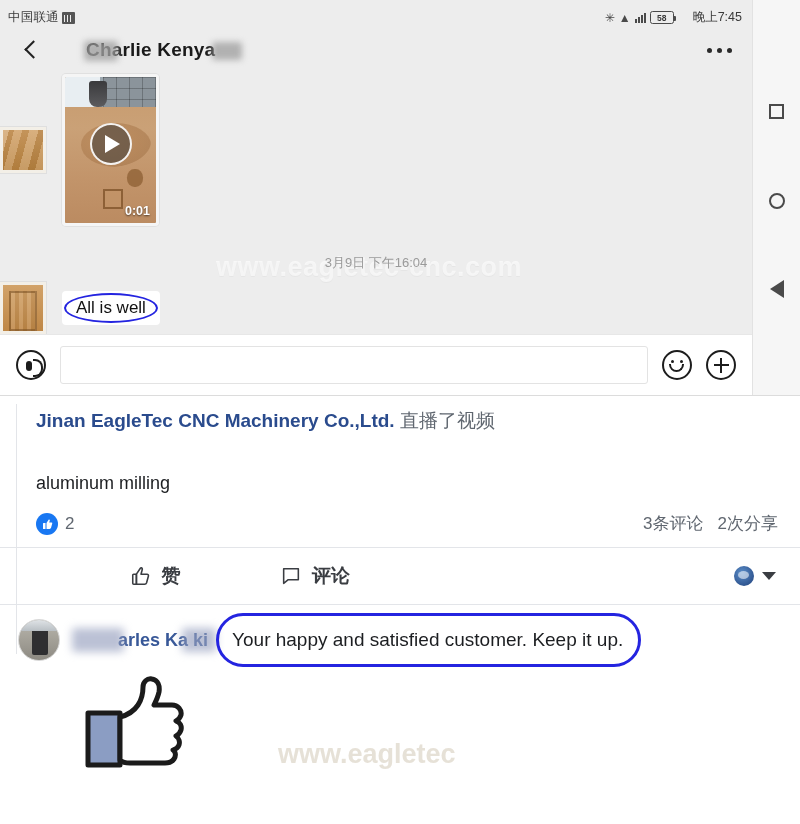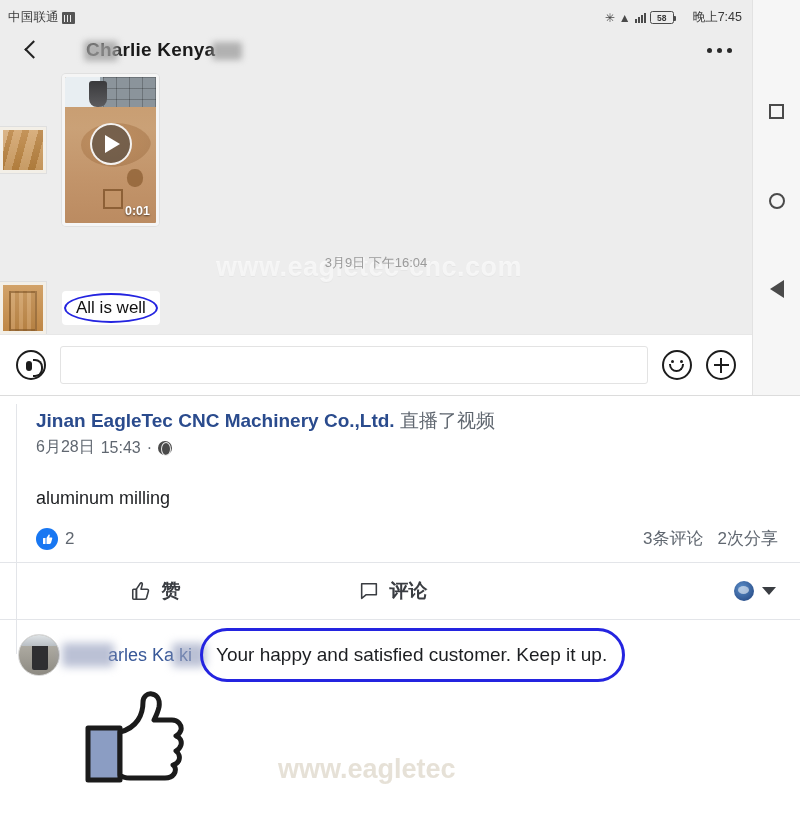--- a/index.html
+++ b/index.html
@@ -243,40 +243,40 @@
   .fb-action { color:#606770; }
   .fb-meta { margin-top: 4px; font-size: 16px; color:#606770; display:flex; align-items:center; gap:6px; }
   .globe-ico {
     display:inline-block; width:14px;height:14px;border-radius:50%;
     background:#4a4a4a; position:relative; flex:0 0 auto;
   }
   .globe-ico::before{
     content:""; position:absolute; left:3px; top:1px; width:8px;height:12px;
     border:1px solid #e9e9e9; border-radius:50%;
   }
-  .fb-text { margin-top: 30px; font-size: 18px; color:#1c1e21; }
+  .fb-text { margin-top: 40px; font-size: 18px; color:#1c1e21; }
 
   .fb-counts {
     display:flex; align-items:center; padding: 18px 22px 12px 36px; font-size: 17px; color:#606770;
   }
   .like-pill {
     width: 22px;height:22px;border-radius:50%;background:#1877f2;
     display:flex;align-items:center;justify-content:center;margin-right:7px; flex:0 0 auto;
   }
   .like-pill svg { display:block; }
   .counts-right { margin-left:auto; display:flex; gap:14px; color:#606770; }
 
   .fb-actions {
     display:flex; align-items:center; height: 56px; padding: 0 18px 0 30px;
   }
   .fb-act {
     display:flex; align-items:center; gap: 10px; font-size: 19px; color:#3a3d42; font-weight:600;
   }
   .fb-act.a1 { width: 250px; justify-content:center; }
-  .fb-act.a2 { width: 225px; justify-content:center; }
+  .fb-act.a2 { width: 225px; }
   .fb-act.a3 { width: 200px; justify-content:center; }
   .fb-act-ico { display:flex; align-items:center; justify-content:center; }
   .fb-avatar-drop { margin-left:auto; display:flex; align-items:center; gap:8px; padding-right: 6px; }
   .fb-mini-avatar {
     width: 20px;height:20px;border-radius:50%;
     background: radial-gradient(circle at 40% 35%, #5b8ec9, #1e3f7a);
     position: relative; flex:0 0 auto;
   }
   .fb-mini-avatar::after{
     content:""; position:absolute; left:4px; top:5px; width:11px;height:8px;border-radius:50%;
@@ -295,22 +295,22 @@
     border:1px solid #d8d8d8;
   }
   .cmt-avatar::before{
     content:""; position:absolute; left:13px; top:9px; width:16px;height:26px;background:#2f2f31;border-radius:2px;
   }
   .cmt-avatar::after{
     content:""; position:absolute; left:0; top:0; width:100%;height:11px;
     background: linear-gradient(#dfe3e6,#b9bfc4);
   }
   .cmt-name {
-    font-size: 18px; font-weight:normal; color:#385898; position: relative;
-    white-space: nowrap; margin-left: 36px;
+    font-size: 18px; font-weight:bold; color:#385898; position: relative;
+    white-space: nowrap; margin-left: 46px;
   }
   .cmt-name .redact { filter: blur(4px); }
   .redact-c { left:-46px; top:-2px; width:52px; height:24px; background: rgba(150,160,190,.65); }
   .redact-d { left:64px; top:-2px; width:34px; height:24px; background: rgba(150,160,190,.65); }
   .cmt-text-wrap { position:relative; margin-left: 2px; }
   .cmt-text { font-size: 19px; color:#1c1e21; white-space: nowrap; padding: 6px 10px; }
   .hl-comment { left: -6px; top: -10px; right: -8px; bottom: -10px; border-radius: 28px; border-width: 3px; }
   .fb-watermark-2 {
     position:absolute; left: 278px; top: 652px; font-size: 27px; font-weight:600;
     color: rgba(226,220,208,.85); white-space:nowrap; pointer-events:none;
@@ -416,26 +416,20 @@
   </div>
 
   <div class="fb-shot">
     <div class="fb-left-edge"></div>
 
     <div class="fb-post">
       <div class="fb-author-line">
         <span class="fb-author">Jinan EagleTec CNC Machinery Co.,Ltd.</span>
         <span class="fb-action">直播了视频</span>
       </div>
-      <div class="fb-meta">
-        <span>6月28日</span>
-        <span>15:43</span>
-        <span>·</span>
-        <span class="globe-ico"></span>
-      </div>
       <div class="fb-text">aluminum milling</div>
     </div>
 
     <div class="fb-counts">
       <span class="like-pill">
         <svg width="12" height="12" viewBox="0 0 24 24">
             <path fill="#ffffff" d="M9 22H5a1 1 0 0 1-1-1V11a1 1 0 0 1 1-1h4v12zm2-12.2 4.2-6.1c.4-.6 1.3-.8 1.9-.3.5.4.7 1 .5 1.6L16.4 9H21a1.6 1.6 0 0 1 1.5 2.1l-2.4 8.6A3 3 0 0 1 17.2 22H11V9.8z"></path>
           </svg>
       </span>
       <span>2</span>

